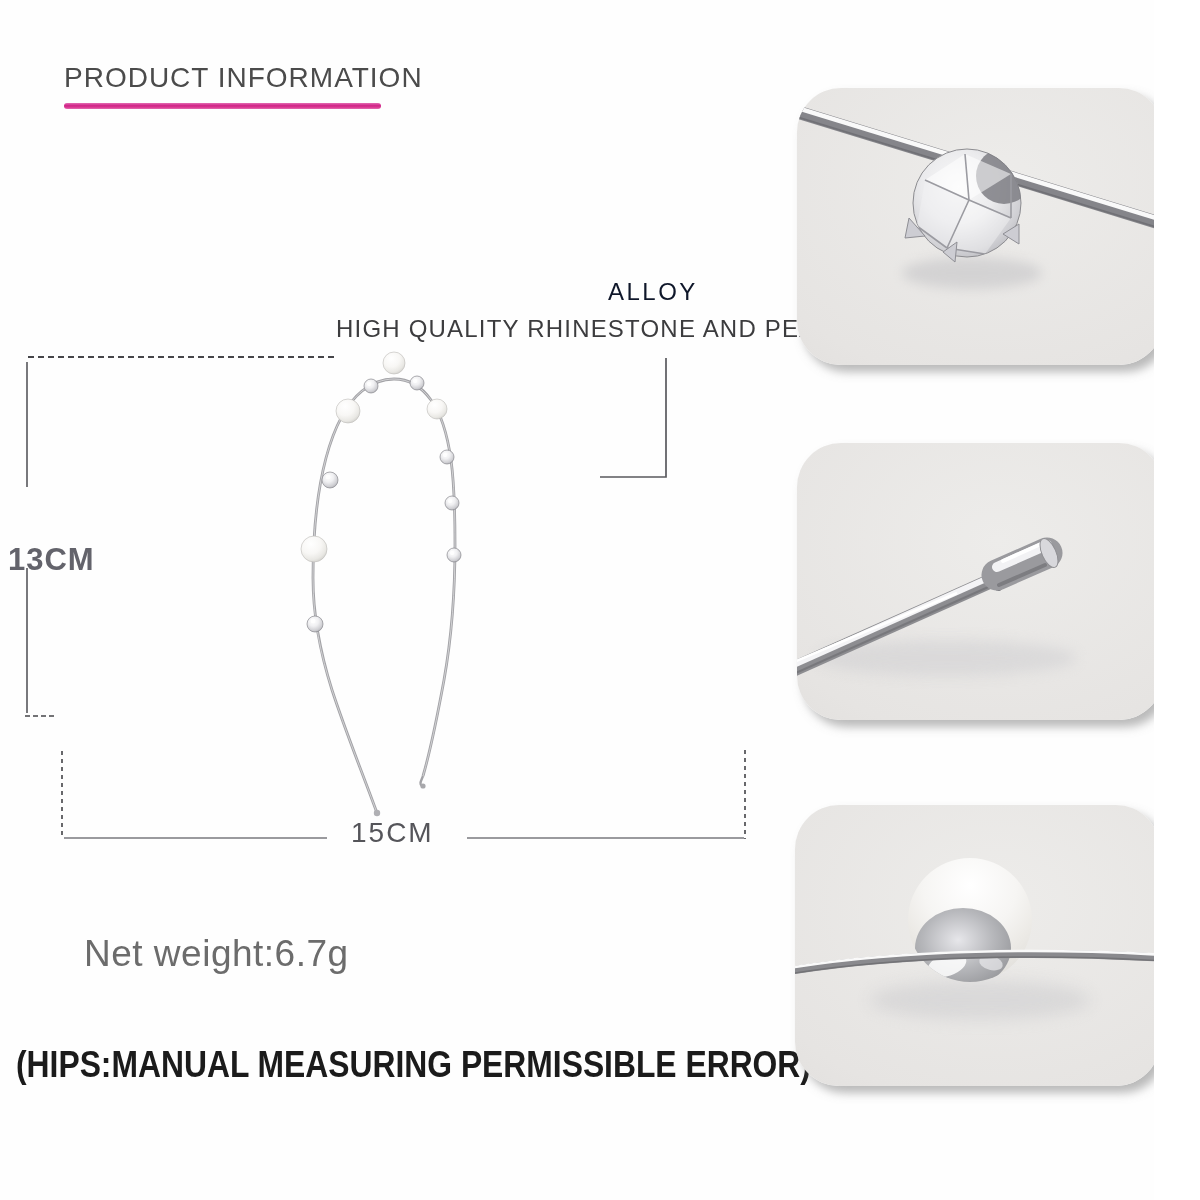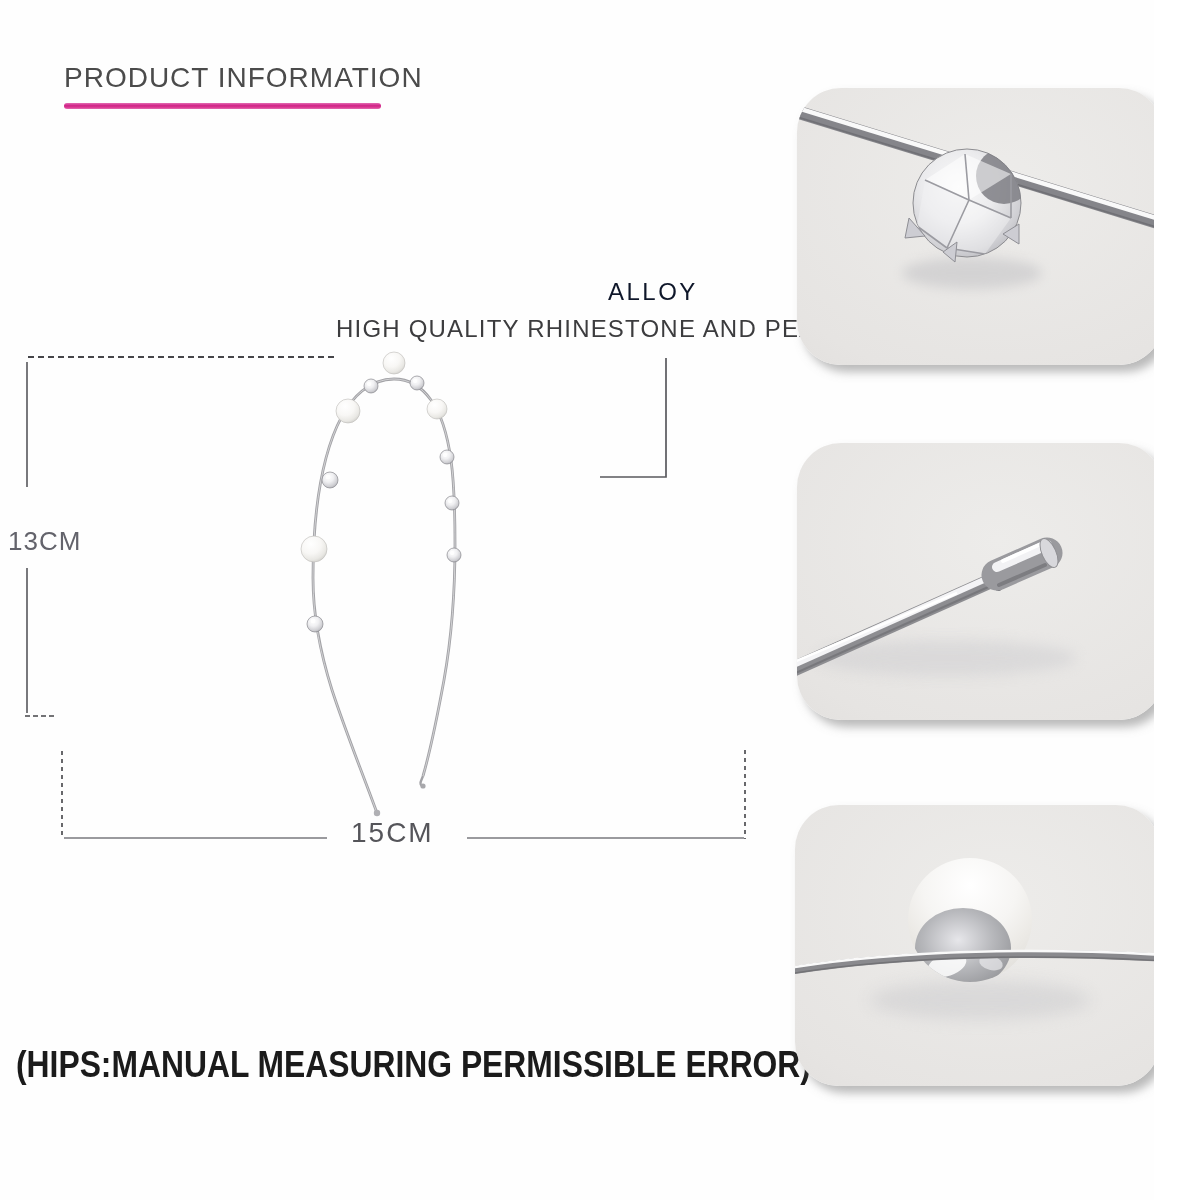--- a/index.html
+++ b/index.html
@@ -19,21 +19,21 @@
   }
   
   .material-label{
     left:608px;top:278px;font-size:24px;letter-spacing:2.5px;color:#0f172a;white-space:nowrap;
   }
   .quality-label{
     left:336px;top:315px;font-size:24px;letter-spacing:1.2px;color:#3c3c3e;white-space:nowrap;
   }
   
   .height-label{
-    left:8px;top:526px;font-size:26px;letter-spacing:1px;color:#63636b;white-space:nowrap;
+    left:8px;top:542px;font-size:31px;letter-spacing:1px;color:#63636b;white-space:nowrap;font-weight:bold;
   }
   .width-label{
     left:351px;top:817px;font-size:28px;letter-spacing:2px;color:#55555a;white-space:nowrap;
   }
   
   .weight-block{
     left:84px;top:930px;font-size:37px;line-height:48px;color:#6c6c6c;
     letter-spacing:0.5px;white-space:nowrap;
   }
   
@@ -61,20 +61,21 @@
   <div class="abs page-title">PRODUCT INFORMATION</div>
   <div class="abs title-underline"></div>
 
   <div class="abs material-label">ALLOY</div>
   <div class="abs quality-label">HIGH QUALITY RHINESTONE AND PEARL</div>
 
   <div class="abs height-label">13CM</div>
   <div class="abs width-label">15CM</div>
 
   <div class="abs weight-block">
+    <div>Net weight:6.7g</div>
   </div>
 
   <div class="abs footnote">(HIPS:MANUAL MEASURING PERMISSIBLE ERROR)</div>
 
   <svg class="abs" style="left:0;top:0;" width="1200" height="1200" viewBox="0 0 1200 1200">
     <defs>
       <radialGradient id="pearlG" cx="0.38" cy="0.3" r="0.85">
         <stop offset="0%" stop-color="#ffffff"></stop>
         <stop offset="45%" stop-color="#f8f7f5"></stop>
         <stop offset="72%" stop-color="#e9e8e4"></stop>

